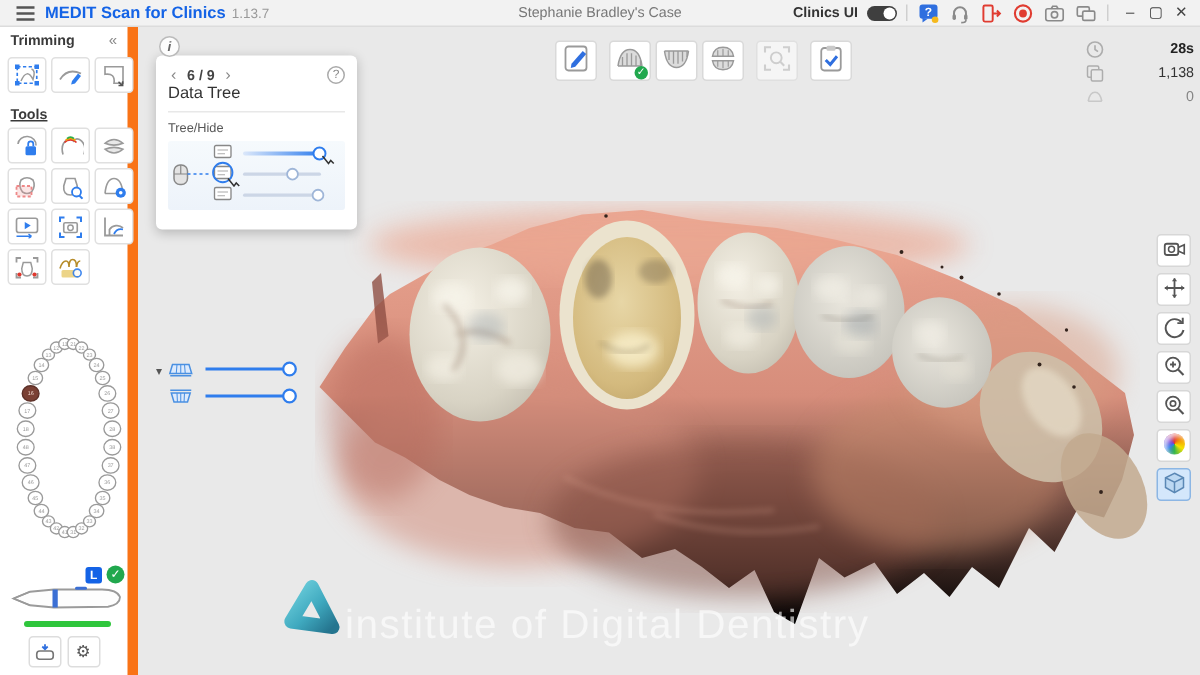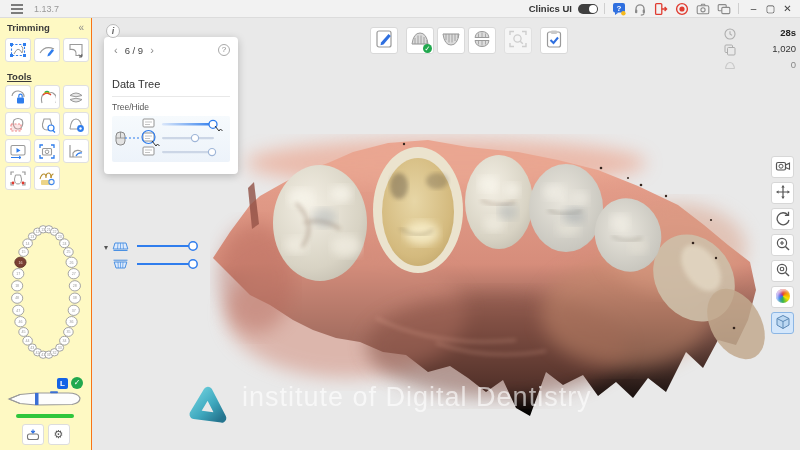--- a/index.html
+++ b/index.html
@@ -17,21 +17,21 @@
   .case-title { position:absolute; left:0; right:0; text-align:center; font-size:9.5px; color:#777; pointer-events:none; }
   .tb-right { margin-left:auto; display:flex; align-items:center; gap:6px; z-index:2; }
   .simple-ui { font-size:9.5px; color:#333; font-weight:bold; }
   .toggle { width:20px; height:10px; border-radius:5px; background:#3f3f3f; position:relative; cursor:pointer; display:inline-block; }
   .toggle .knob { position:absolute; right:1px; top:1px; width:8px; height:8px; border-radius:50%; background:#fff; }
   .sep { width:1px; height:11px; background:#cfcfcf; }
   .tb-btn { background:none; border:none; width:16px; height:16px; display:flex; align-items:center; justify-content:center; cursor:pointer; padding:0; }
   .win-btn { background:none; border:none; width:17px; height:16px; font-size:10px; color:#444; cursor:pointer; line-height:1; padding:0; }
 
   
-  .sidebar { position:absolute; left:0; top:18px; width:92px; bottom:0; background:#fef9c3; border-right:1px solid #f97316; z-index:40; }
+  .sidebar { position:absolute; left:0; top:18px; width:92px; bottom:0; background:#ffffff; border-right:7px solid #f97316; z-index:40; }
   .side-h { font-size:9.5px; color:#3a3a3a; font-weight:bold; padding:0 7px; display:flex; justify-content:space-between; align-items:center; }
   .collapse-g { color:#8a8a8a; font-size:10px; font-weight:normal; cursor:pointer; }
   .trim-h { position:absolute; top:4px; left:0; right:0; }
   .trim-row { position:absolute; top:20px; left:5px; display:flex; gap:3px; }
   .tools-h { position:absolute; top:53px; left:0; right:0;text-decoration:underline; }
   .tools-grid { position:absolute; top:67px; left:5px; width:84px; display:flex; flex-wrap:wrap; gap:3px; }
   .tool-btn { width:26px; height:24px; background:#fff; border:1px solid #e0e0e0; border-radius:3px;
     display:flex; align-items:center; justify-content:center; cursor:pointer; padding:0; }
   .tool-btn svg { display:block; }
   .forminfo-h { position:absolute; top:178px; left:0; right:0; }
@@ -50,24 +50,24 @@
 
   
   .viewport { position:absolute; left:92px; top:18px; right:0; bottom:0; background:#e9e9e9; overflow:hidden; }
   .info-btn { position:absolute; left:14px; top:6px; width:14px; height:14px; border-radius:50%; background:#fdfdfd;
     border:1px solid #bbb; color:#666; font-size:9px; font-style:italic; font-weight:bold; text-align:center;
     line-height:12px; cursor:pointer; z-index:30; padding:0; }
   .guide-popup { position:absolute; left:12px; top:19px; width:134px; background:#fff; border-radius:4px;
     box-shadow:0 2px 8px rgba(0,0,0,.22); padding:7px 8px 8px; z-index:29; }
   .gp-head { display:flex; align-items:center; font-size:9.5px; color:#555; gap:5px; }
   .gp-nav { cursor:pointer; color:#888; font-size:11px; background:none; border:none; padding:0 2px; }
-  .gp-page { color:#444; }
+  .gp-page { color:#444;font-weight:bold; }
   .gp-help { margin-left:auto; width:12px; height:12px; border-radius:50%; border:1px solid #aaa; color:#888;
     font-size:8px; text-align:center; line-height:10px; cursor:pointer; background:#fff; padding:0; }
-  .gp-title { font-size:11px; color:#333; margin-top:22px; }
+  .gp-title { font-size:11px; color:#333; margin-top:0; }
   .gp-div { height:1px; background:#e8e8e8; margin:6px 0 5px; }
   .gp-sub { font-size:8.5px; color:#555; margin-bottom:4px; }
   .gp-illu { width:118px; height:46px; background:linear-gradient(#f6fafd,#edf3fa); border-radius:2px; }
   .gp-cap { font-size:7.5px; color:#9a9a9a; line-height:1.35; margin-top:5px; }
 
   .scan-toolbar { position:absolute; left:278px; top:9px; display:flex; align-items:flex-start; z-index:20; }
   .scan-btn { width:28px; height:27px; background:#fff; border:1px solid #d9d9d9; border-radius:3px;
     display:flex; align-items:center; justify-content:center; cursor:pointer; position:relative; padding:0; }
   .scan-btn.disabled { opacity:.55; }
   .done-badge { position:absolute; right:1px; bottom:0px; width:9px; height:9px; border-radius:50%; background:#21a84e;
@@ -89,35 +89,37 @@
 
   .view-toolbar { position:absolute; right:6px; top:138px; display:flex; flex-direction:column; gap:4px; z-index:20; }
   .vt-btn { width:23px; height:22px; background:#fff; border:1px solid #d7d7d7; border-radius:3px;
     display:flex; align-items:center; justify-content:center; cursor:pointer; padding:0; }
   .vt-btn.sel { background:#d4e7fb; border-color:#8cb6e4; }
   .sphere { width:14px; height:14px; border-radius:50%; display:inline-block;
     background:conic-gradient(#e23a2e,#f59a00,#f5e300,#35b54a,#2f7ded,#7a3fd4,#e23a2e);
     box-shadow:inset 2px 2px 3px rgba(255,255,255,.75); }
 
   .scan-art { position:absolute; left:104px; top:110px; z-index:5; cursor:grab; }
-  .watermark { position:absolute; left:92px; top:364px; display:flex; align-items:flex-start; gap:12px; z-index:10; pointer-events:none; }
+  .watermark { position:absolute; left:92px; top:364px; display:flex; align-items:flex-end; z-index:10; pointer-events:none; }
   .wm-text { font-size:27px; color:rgba(255,255,255,.62); letter-spacing:1px; font-weight:normal; }
 </style>
 </head>
 <body>
 
 <div class="app">
 
   <header class="titlebar">
     <span class="tb-ham" id="hamburger">
         <svg width="14" height="12" viewBox="0 0 14 12" fill="none">
           <path d="M1 2h12M1 6h12M1 10h12" stroke="#555" stroke-width="1.6"></path>
         </svg>
       </span>
+    <span class="app-name">MEDIT Scan for Clinics</span>
     <span class="version">1.13.7</span>
+    <span class="case-title">Stephanie Bradley's Case</span>
     <div class="tb-right">
       <span class="simple-ui">Clinics UI</span>
       <span class="toggle">
           <span class="knob"></span>
         </span>
       <span class="sep"></span>
       <span id="sys-icons" style="display:flex;gap:5px;align-items:center;">
           <button class="tb-btn">
             <svg width="14" height="14" viewBox="0 0 14 14" fill="none">
               <rect x="1" y="1" width="12" height="9.5" rx="2" fill="#2f6fdf"></rect>
@@ -683,21 +685,21 @@
               <circle cx="6" cy="6" r="5" stroke="#999" stroke-width="1.1"></circle>
               <path d="M6 3.2 V6 l2 1.4" stroke="#999" stroke-width="1.1"></path>
             </svg></span>
           <span class="stat-val">28s</span>
         </div>
         <div class="stat-row">
           <span class="stat-ico"><svg width="12" height="12" viewBox="0 0 12 12" fill="none">
               <rect x="1" y="1" width="7.5" height="7.5" rx="1" stroke="#999" stroke-width="1"></rect>
               <rect x="3.5" y="3.5" width="7.5" height="7.5" rx="1" fill="#e9e9e9" stroke="#999" stroke-width="1"></rect>
             </svg></span>
-          <span class="stat-val">1,020</span>
+          <span class="stat-val">1,138</span>
         </div>
         <div class="stat-row">
           <span class="stat-ico"><svg width="12" height="12" viewBox="0 0 12 12" fill="none">
               <path d="M1.5 8.5 q1-6 4.5-6 q3.5 0 4.5 6" stroke="#999" stroke-width="1.1"></path>
               <path d="M1.5 8.5 h9" stroke="#999" stroke-width="1"></path>
             </svg></span>
           <span class="stat-val">0</span>
         </div>
       </div>
 

